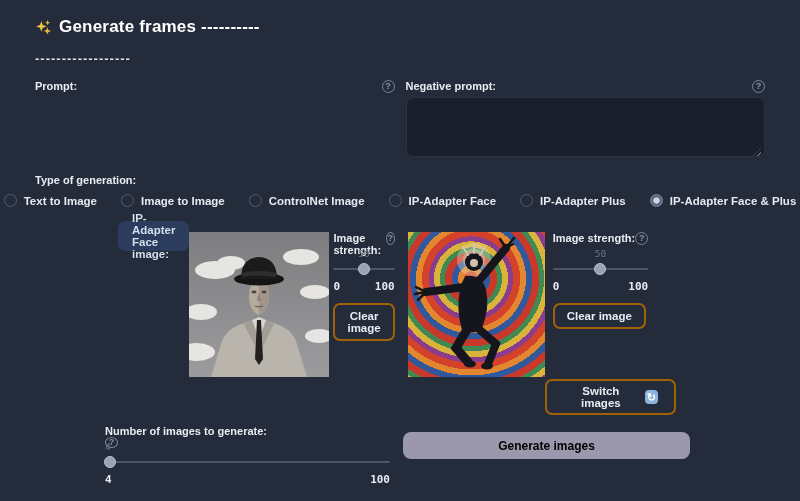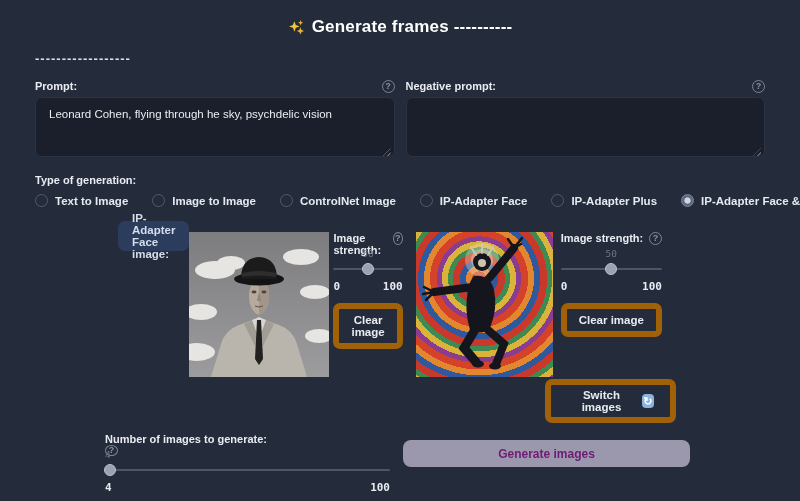--- a/index.html
+++ b/index.html
@@ -6,21 +6,21 @@
   html,body { width:800px; height:501px; }
   body {
     background:#242b3a;
     font-family:"Liberation Sans", sans-serif;
     color:#e9ecf1;
     overflow:hidden;
   }
   .page { width:800px; height:501px; padding:16px 35px 0 35px; }
 
   
-  .title-row { display:flex; align-items:center; gap:7px; height:22px;justify-content:center; }
+  .title-row { display:flex; align-items:center; gap:7px; height:22px; }
   .title-row h1 { font-size:17px; font-weight:700; color:#ffffff; letter-spacing:.2px; }
   .sparkle { width:17px; height:17px; flex:0 0 auto; }
   .divider-dashes { margin-top:13px; font-size:13px; font-weight:700; color:#dcdfe6; letter-spacing:1px; height:13px; }
 
   
   .prompt-row { display:flex; gap:11px; margin-top:16px; }
   .prompt-col { flex:1 1 0; }
   .field-label-row { display:flex; align-items:flex-start; justify-content:space-between; height:14px; }
   .field-label { font-size:11px; font-weight:600; color:#e9ecf1; }
   .help-icon {
@@ -36,21 +36,21 @@
     font-size:11.5px; padding:10px 13px; outline:none;
   }
   .resize-grip {
     position:absolute; right:4px; bottom:5px; width:8px; height:8px;
     background:repeating-linear-gradient(-45deg, transparent 0 2px, #5c6372 2px 3px);
     clip-path:polygon(100% 0, 100% 100%, 0 100%);
   }
 
   
   .type-label { margin-top:13px; font-size:11px; font-weight:700; height:13px; }
-  .radio-row { display:flex; align-items:center; gap:24px; margin-top:6px; height:15px; }
+  .radio-row { display:flex; align-items:center; gap:24px; margin-top:6px; height:15px;justify-content:center; }
   .radio-item { display:flex; align-items:center; gap:7px; cursor:pointer; }
   .radio-circle {
     width:13px; height:13px; border-radius:50%;
     border:1px solid #525c6d; background:transparent; flex:0 0 auto;
   }
   .radio-item.selected .radio-circle {
     border-color:#8workaround;
     border-color:#7c879b;
     background:radial-gradient(circle, #ced6e4 0 36%, #5d6880 44%);
   }
@@ -89,41 +89,41 @@
     position:absolute; top:0; width:12px; height:12px; border-radius:50%;
     background:#9aa3b4; border:1px solid #b9c1d0; cursor:grab;
   }
   .slider-handle.mid { left:calc(50% - 6px); }
   .slider-handle.start { left:-1px; }
   .slider-minmax { display:flex; justify-content:space-between; margin-top:5px; height:12px;
     font-family:"DejaVu Sans Mono", monospace; font-size:11px; font-weight:700; color:#e8ecf2; }
 
   .btn-secondary {
     margin-top:11px; display:inline-flex; align-items:center; justify-content:center; gap:6px;
-    background:transparent; border:6px solid #a16207; border-radius:7px;
+    background:transparent; border:2px solid #a16207; border-radius:7px;
     color:#e8ecf2; font-family:"Liberation Sans", sans-serif;
     font-size:11.5px; font-weight:600; padding:5px 12px; cursor:pointer;
   }
   .switch-row { margin-top:2px; margin-left:427px; width:131px; }
   .switch-row .btn-secondary { margin-top:0; width:131px; height:23px; padding:16px; }
   .switch-emoji {
     display:inline-flex; align-items:center; justify-content:center;
     width:14px; height:14px; border-radius:4px; background:#8db4de;
     color:#ffffff; font-size:11px; font-weight:700; line-height:1;
   }
 
   
   .bottom-row { display:flex; margin-top:10px; }
   .numimages-block { margin-left:70px; width:285px; }
   .numimages-block .field-label-row { height:14px;flex-direction:column; }
   .generate-wrap { margin-left:13px; width:287px; }
   .btn-generate {
     margin-top:7px; width:287px; height:27px;
     background:#9b98ad; border:none; border-radius:8px;
-    color:#701a75; font-family:"Liberation Sans", sans-serif;
+    color:#000000; font-family:"Liberation Sans", sans-serif;
     font-size:12px; font-weight:600; cursor:pointer;
   }
 </style>
 </head>
 <body>
 
 <div class="page">
 
   <div class="title-row">
     <svg class="sparkle" viewBox="0 0 24 24">
@@ -133,24 +133,20 @@
     </svg>
     <h1>Generate frames ----------</h1>
   </div>
   <div class="divider-dashes">------------------</div>
 
   <div class="prompt-row">
     <div class="prompt-col">
       <div class="field-label-row">
         <span class="field-label">Prompt:</span>
         <span class="help-icon">?</span>
-      </div>
-      <div class="textarea-wrap">
-        <textarea spellcheck="false" style="">Leonard Cohen, flying through he sky, psychdelic vision</textarea>
-        <div class="resize-grip"></div>
       </div>
     </div>
     <div class="prompt-col">
       <div class="field-label-row">
         <span class="field-label">Negative prompt:</span>
         <span class="help-icon">?</span>
       </div>
       <div class="textarea-wrap">
         <textarea spellcheck="false" style=""></textarea>
         <div class="resize-grip"></div>

